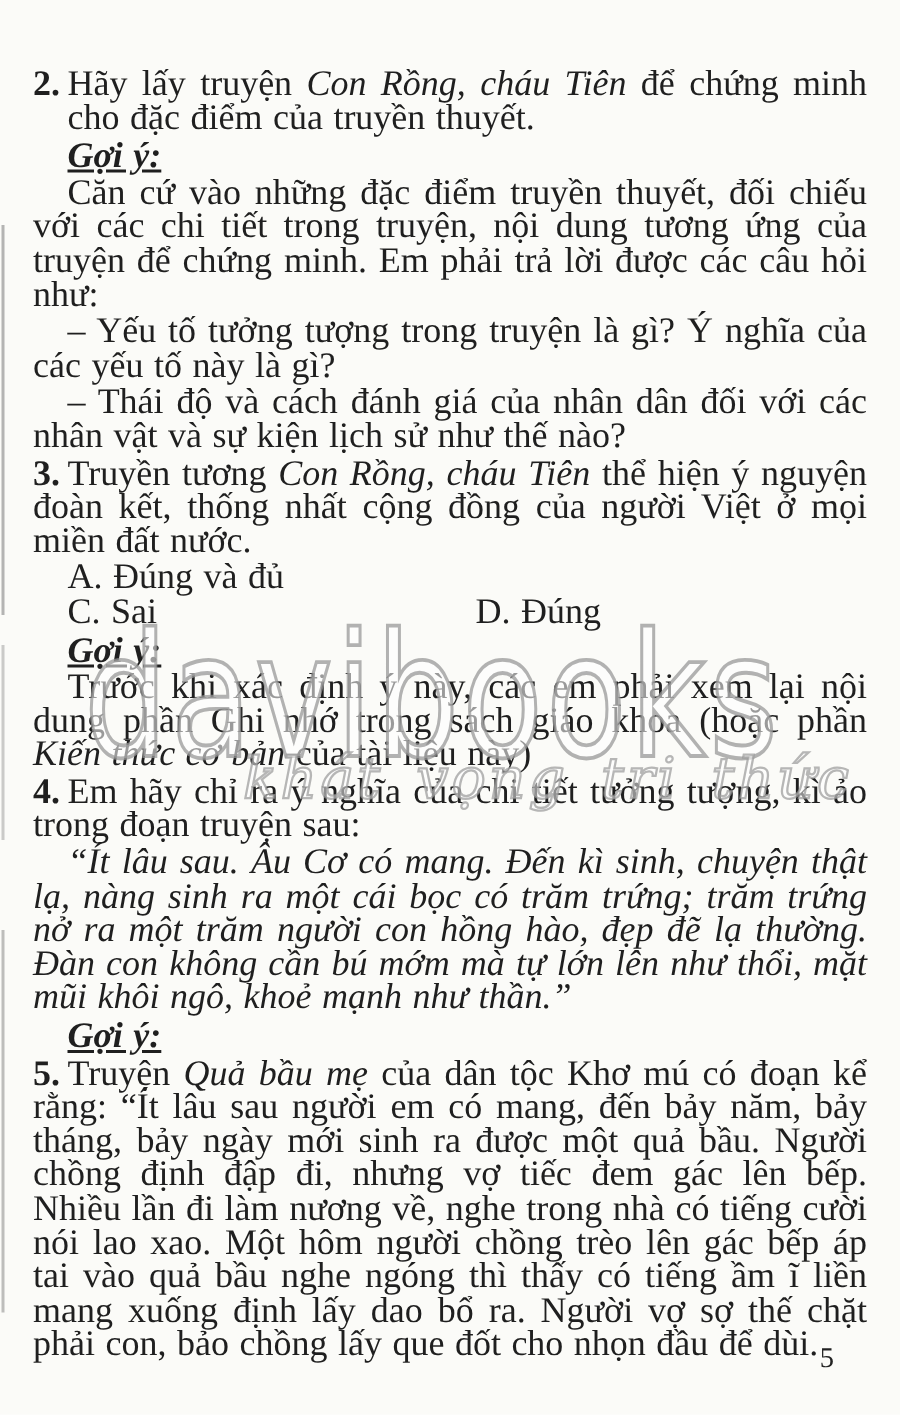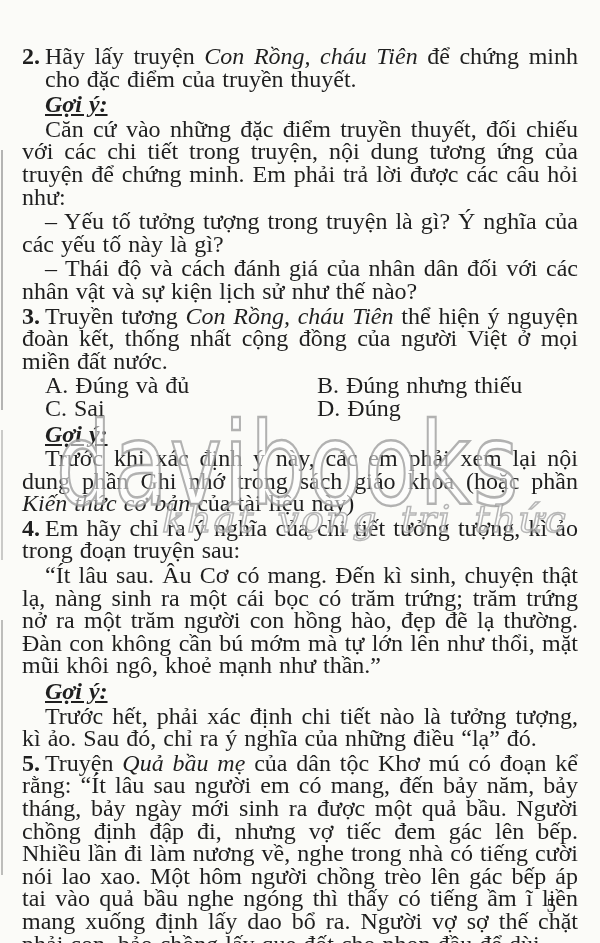--- a/index.html
+++ b/index.html
@@ -22,21 +22,21 @@
     text-align: justify;
     word-spacing: 1px;
   }
   .content p { margin: 2px 0 0 0; }
   .content p:first-child { margin-top: 0; }
   .indent { text-indent: 23px; }
   .hang { padding-left: 23px; text-indent: -23px; }
   .num { font-weight: bold; margin-right: 5px; }
   .it { font-style: italic; }
   .goiy { font-weight: bold; font-style: italic; text-indent: 23px; margin-top: 3px !important; text-decoration: underline; }
-  .quote { }
+  .quote { font-style: italic; }
   .opts { padding-left: 23px; margin-top: 2px; }
   .opt-row { display: flex; }
   .opt-col1 { width: 272px; flex: 0 0 272px; }
   .pagenum {
     position: absolute;
     right: 44px;
     bottom: 26px;
     font-size: 19px;
     color: #222;
   }
@@ -89,39 +89,37 @@
 
     <p class="indent">– Yếu tố tưởng tượng trong truyện là gì? Ý nghĩa của các yếu tố này là gì?</p>
     <p class="indent">– Thái độ và cách đánh giá của nhân dân đối với các nhân vật và sự kiện lịch sử như thế nào?</p>
 
     <p><span class="num">3.</span><span>Truyền tương </span><span class="it">Con Rồng, cháu Tiên</span><span> thể hiện ý nguyện đoàn kết, thống nhất cộng đồng của người Việt ở mọi miền đất nước.</span></p>
 
 
     <div class="opts">
       <div class="opt-row">
         <span class="opt-col1">A. Đúng và đủ</span>
-        <span>B. Đúng nhưng thiếu</span>
       </div>
       <div class="opt-row">
         <span class="opt-col1">C. Sai</span>
         <span>D. Đúng</span>
       </div>
     </div>
 
     <p class="goiy">Gợi ý:</p>
 
     <p class="indent"><span>Trước khi xác định ý này, các em phải xem lại nội dung phần Ghi nhớ trong sách giáo khoa (hoặc phần </span><span class="it">Kiến thức cơ bản</span><span> của tài liệu này)</span></p>
 
     <p><span class="num">4.</span><span>Em hãy chỉ ra ý nghĩa của chi tiết tưởng tượng, kì ảo trong đoạn truyện sau:</span></p>
 
     <p class="quote indent">“Ít lâu sau. Âu Cơ có mang. Đến kì sinh, chuyện thật lạ, nàng sinh ra một cái bọc có trăm trứng; trăm trứng nở ra một trăm người con hồng hào, đẹp đẽ lạ thường. Đàn con không cần bú mớm mà tự lớn lên như thổi, mặt mũi khôi ngô, khoẻ mạnh như thần.”</p>
 
     <p class="goiy">Gợi ý:</p>
 
-    <p class="indent">Trước hết, phải xác định chi tiết nào là tưởng tượng, kì ảo. Sau đó, chỉ ra ý nghĩa của những điều “lạ” đó.</p>
 
     <p><span class="num">5.</span><span>Truyện </span><span class="it">Quả bầu mẹ</span><span> của dân tộc Khơ mú có đoạn kể rằng: “Ít lâu sau người em có mang, đến bảy năm, bảy tháng, bảy ngày mới sinh ra được một quả bầu. Người chồng định đập đi, nhưng vợ tiếc đem gác lên bếp. Nhiều lần đi làm nương về, nghe trong nhà có tiếng cười nói lao xao. Một hôm người chồng trèo lên gác bếp áp tai vào quả bầu nghe ngóng thì thấy có tiếng ầm ĩ liền mang xuống định lấy dao bổ ra. Người vợ sợ thế chặt phải con, bảo chồng lấy que đốt cho nhọn đầu để dùi.</span></p>
 
   </div>
 
   <div class="watermark wm-brand">davibooks</div>
   <div class="watermark wm-tagline">khát vọng tri thức</div>
 
   <div class="pagenum">5</div>
 

